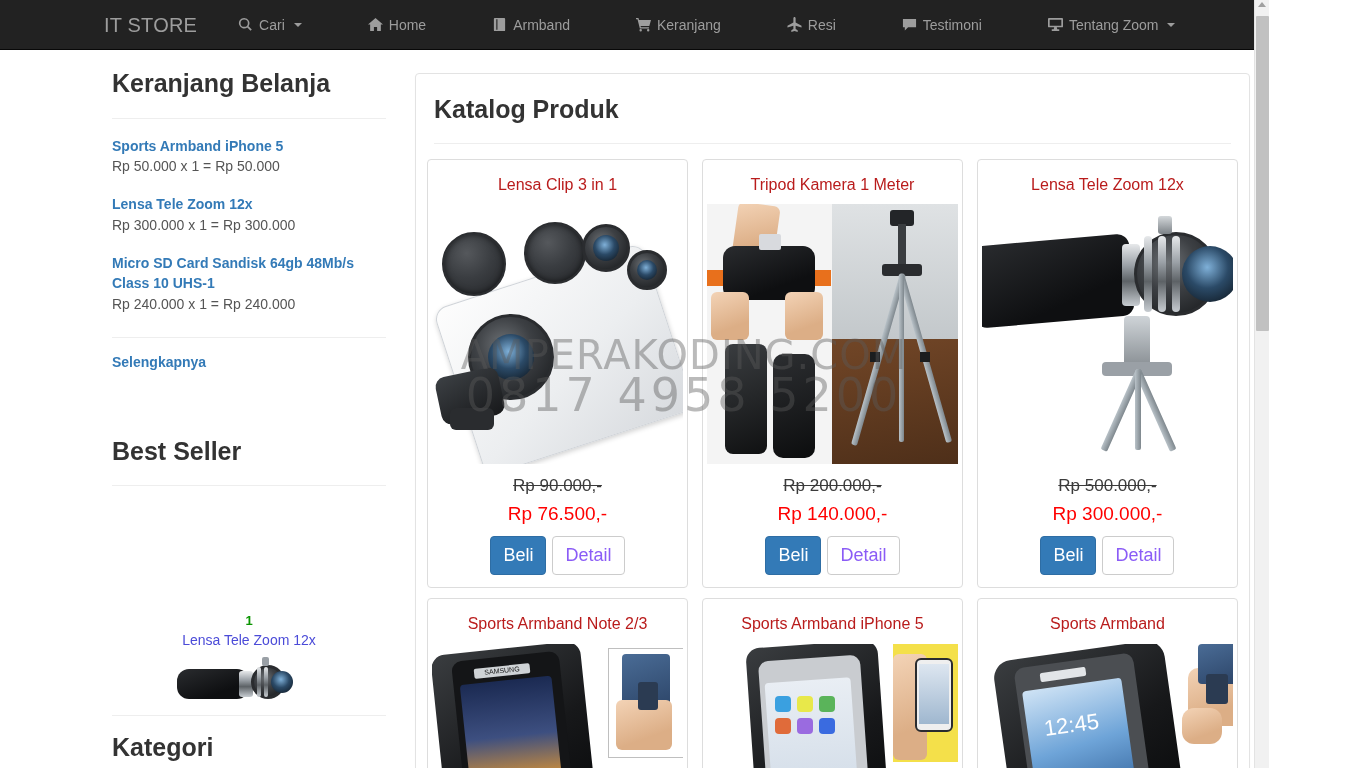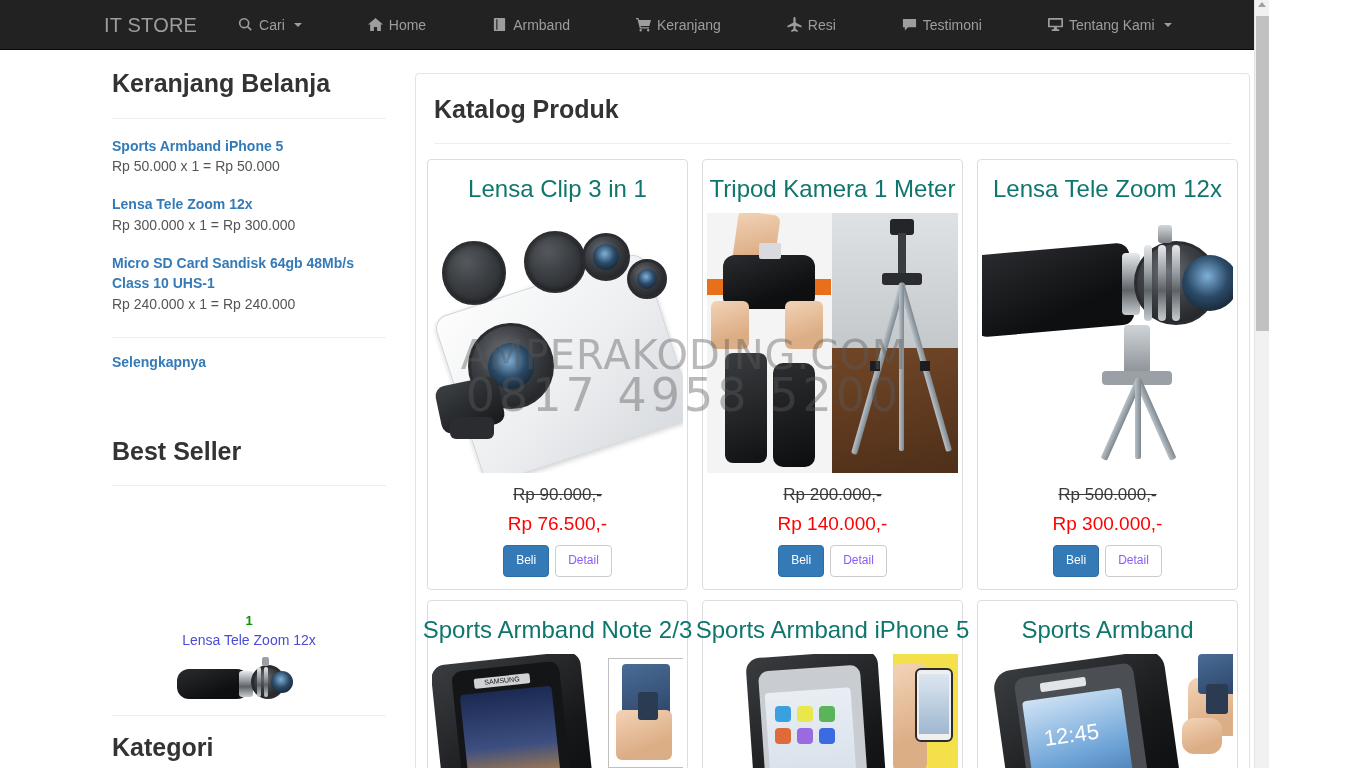--- a/index.html
+++ b/index.html
@@ -202,22 +202,22 @@
     border-radius: 4px;
     background: #ffffff;
     padding: 4px;
     height: 100%;
     display: flex;
     flex-direction: column;
     align-items: center;
   }
   .prod-title {
     display: block;
-    color: #0f766e;
-    font-size: 24px;
+    color: #b91c1c;
+    font-size: 16px;
     line-height: 1.2;
     text-align: left;
     text-decoration: none;
     padding: 11px 4px 10px 4px;
     cursor: pointer;
     white-space: nowrap;
   }
   .prod-img-wrap {
     width: 100%;
     height: 260px;
@@ -245,21 +245,21 @@
     line-height: 1.2;
   }
   .btn-row {
     display: flex;
     gap: 6px;
     justify-content: center;
     margin-top: 10px;
     padding-bottom: 8px;
   }
   .btn {
-    font-size: 12px;
+    font-size: 18px;
     line-height: 1.42;
     padding: 6px 12px;
     border-radius: 4px;
     cursor: pointer;
     font-family: "Liberation Sans", sans-serif;
     white-space: nowrap;
   }
   .btn-primary {
     background: #337ab7;
     border: 1px solid #2e6da4;
@@ -431,21 +431,21 @@
         <span>Testimoni</span>
       </a>
 
 
       <a class="nav-link">
         <span class="nav-ico">
           <svg viewBox="0 0 16 16">
               <path d="M1 1h14a1 1 0 0 1 1 1v8a1 1 0 0 1-1 1H9.4l.5 2H12v2H4v-2h2.1l.5-2H1a1 1 0 0 1-1-1V2a1 1 0 0 1 1-1zm.8 1.8v6.4h12.4V2.8H1.8z"></path>
             </svg>
         </span>
-        <span>Tentang Kami</span>
+        <span>Tentang Zoom</span>
         <span class="caret"></span>
       </a>
     </div>
 
   </div>
 
   <div class="container">
 
     <div class="sidebar">
 

